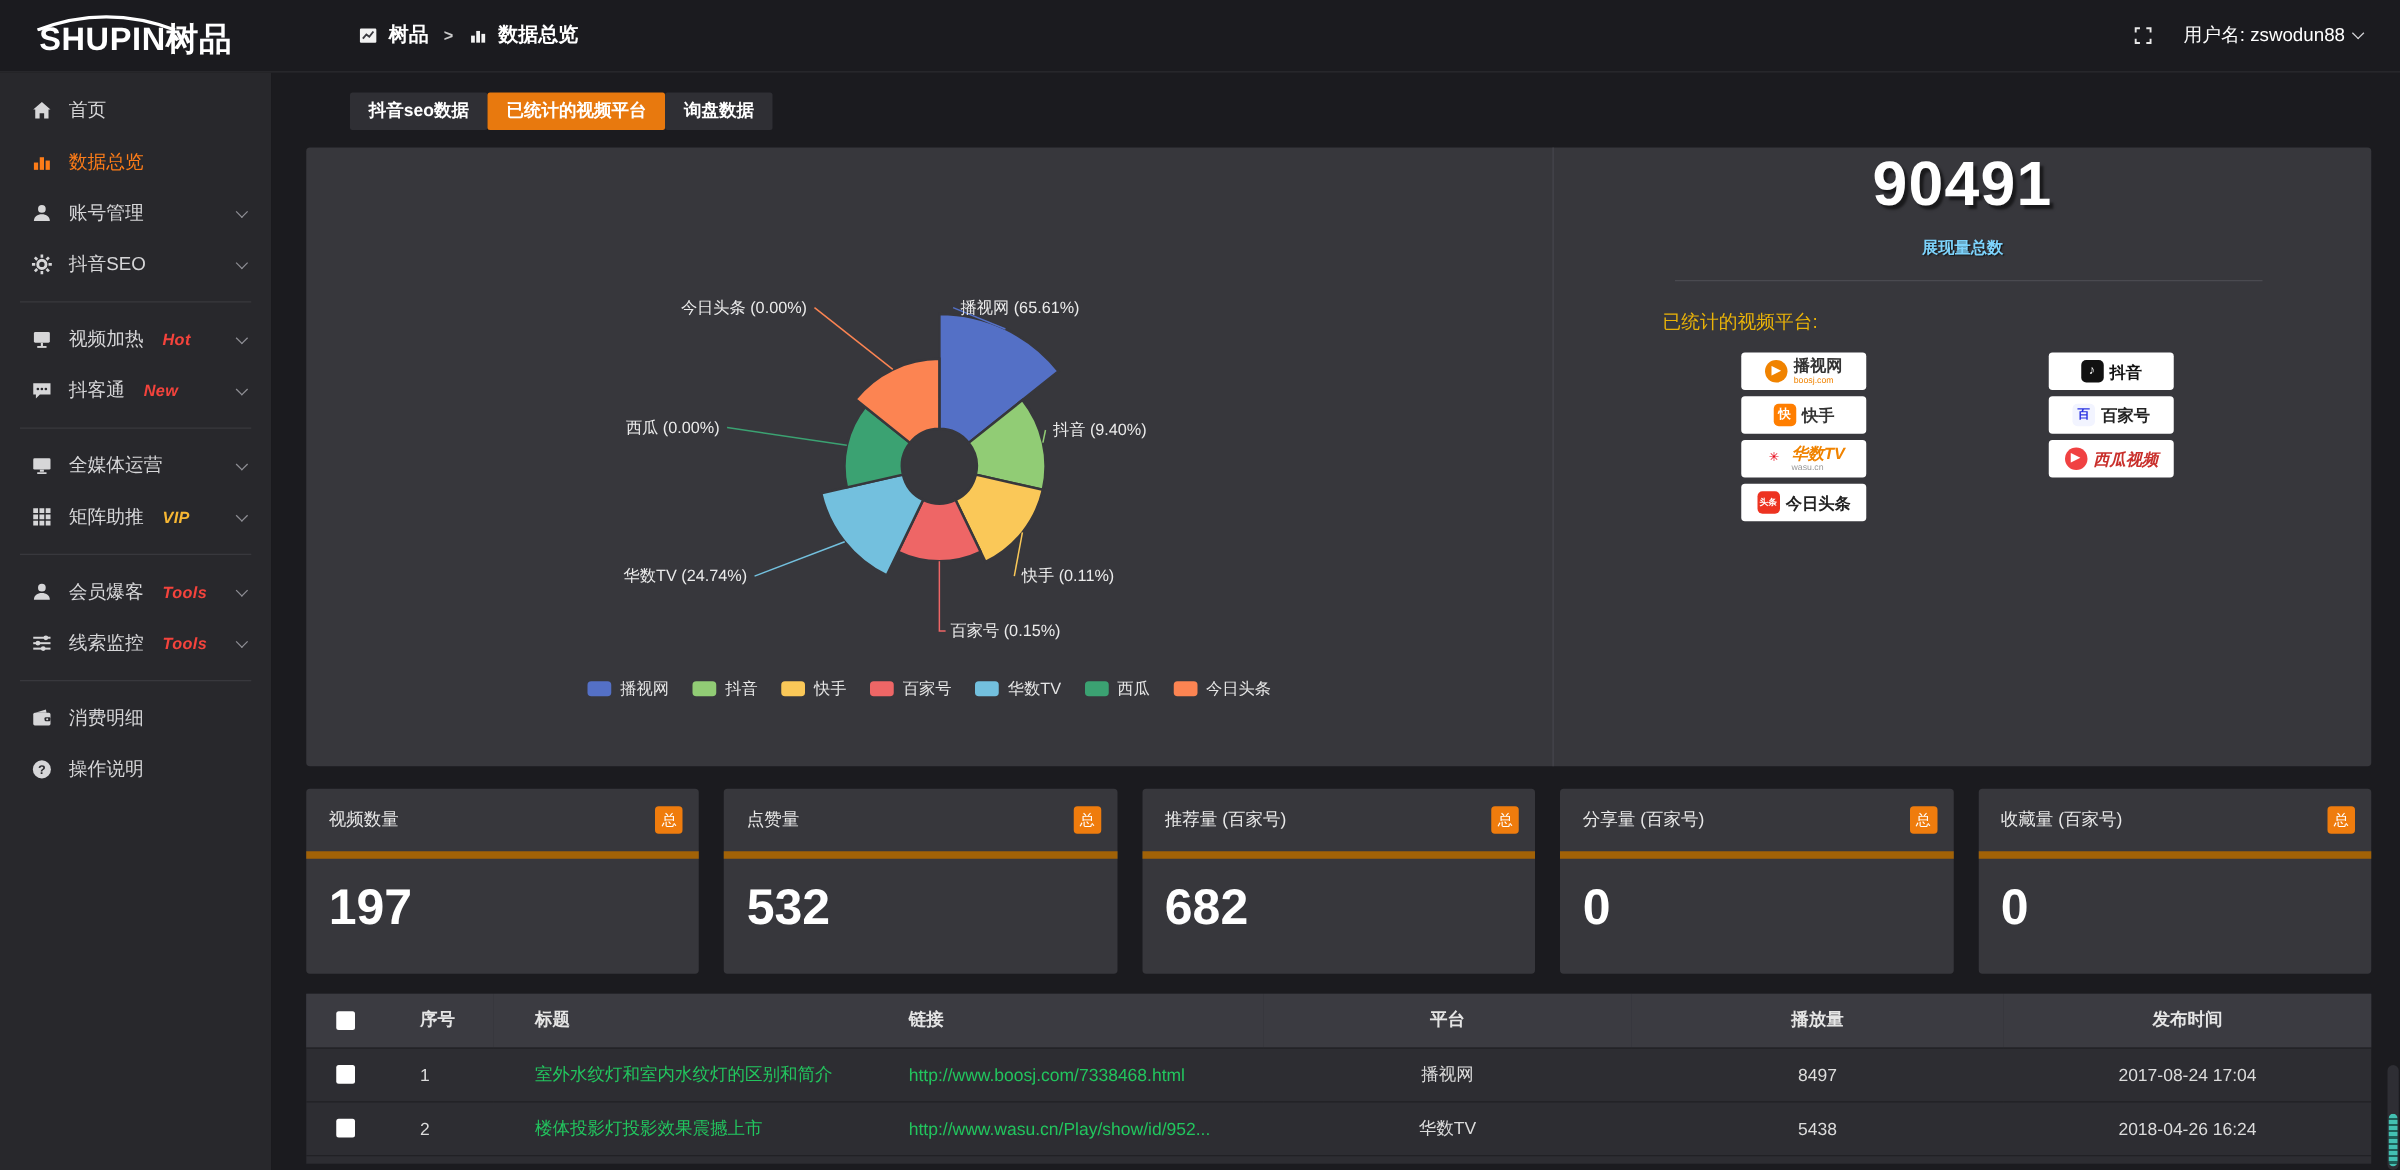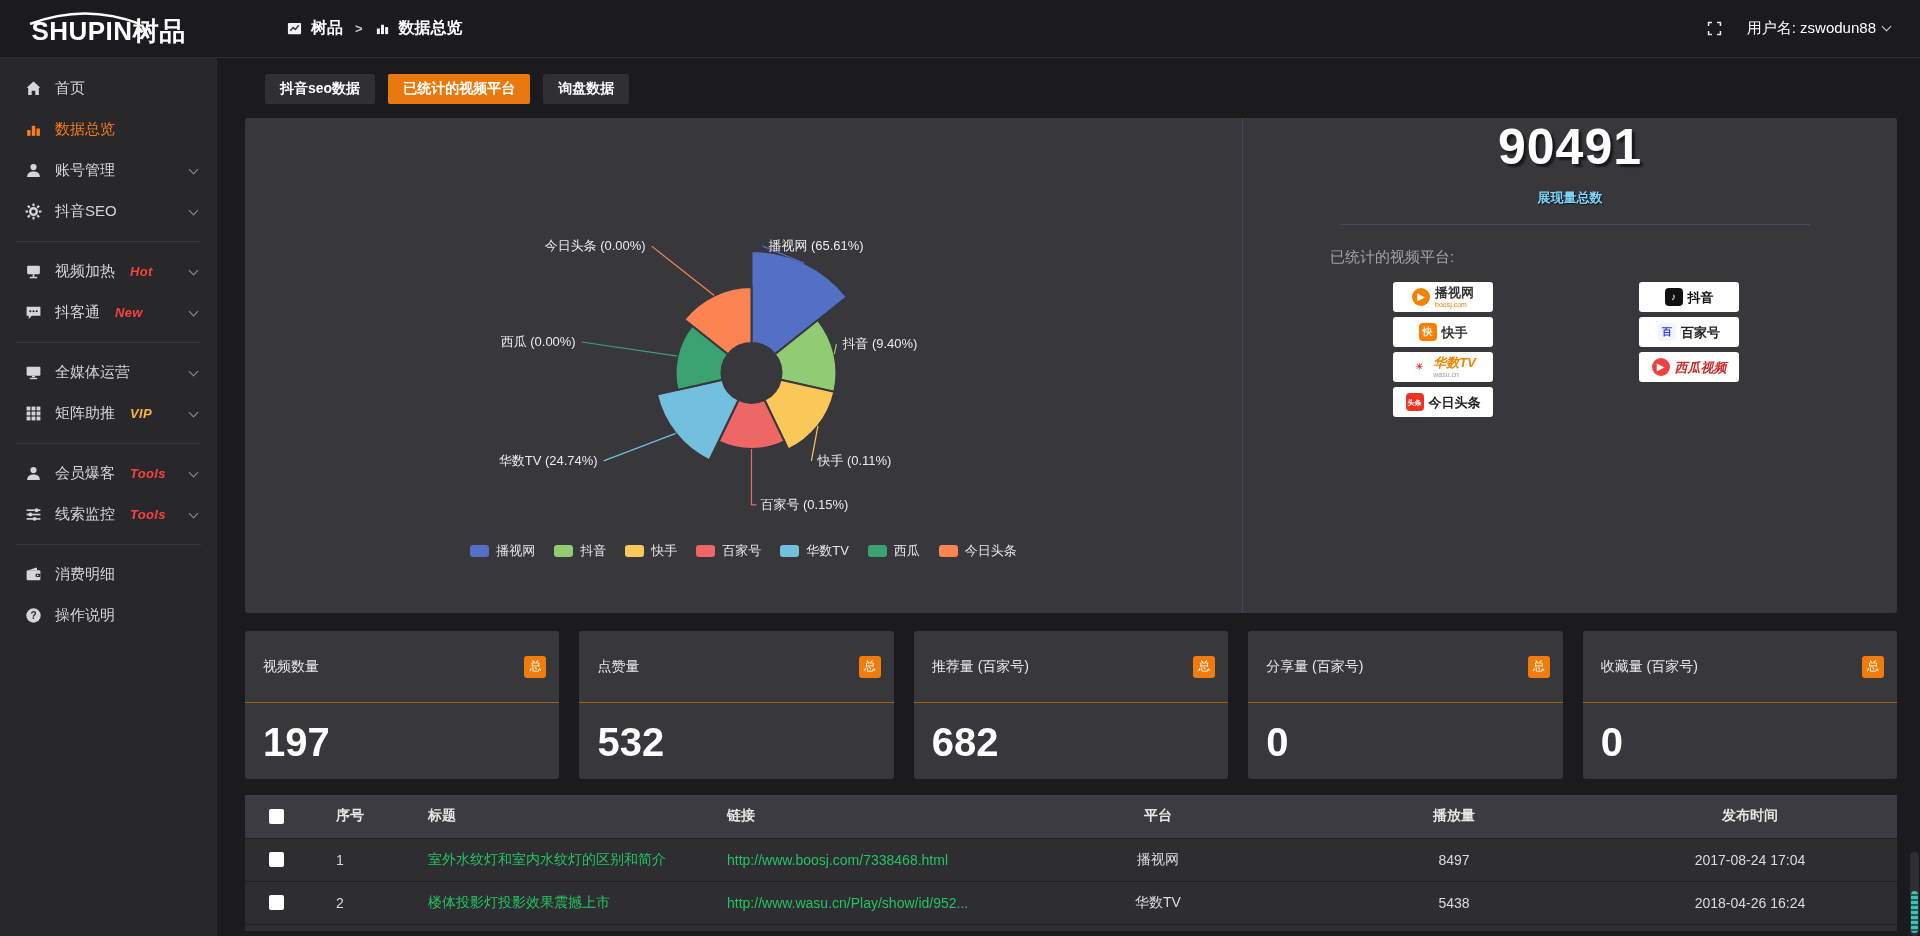--- a/index.html
+++ b/index.html
@@ -29,56 +29,56 @@
   .side-item.active { color:#fd7c18; }
   .side-badge { font-style:italic; font-weight:700; font-size:13px; margin-left:15px; letter-spacing:.3px; }
   .badge-red { color:#f4433c; } .badge-gold { color:#f7b733; }
   .chev { margin-left:auto; width:7px; height:7px; border-right:1.6px solid #8f8f95;
           border-bottom:1.6px solid #8f8f95; transform:rotate(45deg); margin-top:-3px; }
   .side-divider { height:1px; background:#38383d; margin:9px 16px; }
 
   
   .main { position:absolute; left:217px; top:58px; right:0; bottom:0; background:#1b1b1f;
           padding:16px 23px 0 28px; overflow:hidden; }
-  .tabs { display:flex; gap:13px; margin-left:20px; }
+  .tabs { display:flex; margin-left:35px; }
   .tab { height:30px; padding:0 15px; display:flex; align-items:center; font-size:14px; font-weight:700;
          color:#fff; background:#2f2f34; border-radius:2px; cursor:pointer; }
   .tab.active { background:#e8790e; }
 
   
   .panel { margin-top:14px; background:#37373c; border-radius:3px; height:495px; display:flex; }
   .chart-left { position:relative; width:998px; border-right:1px solid #46464c; }
   #pie-svg { position:absolute; inset:0; width:100%; height:100%; }
   #pie-svg text { font-family:"Liberation Sans","DejaVu Sans",sans-serif; }
   .legend { position:absolute; left:0; right:0; top:424px; display:flex; justify-content:center; gap:19px; }
   .legend-item { display:flex; align-items:center; gap:7px; font-size:13px; color:#e6e6e6; cursor:pointer; }
   .legend-swatch { width:19px; height:12px; border-radius:3px; }
 
   .chart-right { flex:1; }
   .big-number { text-align:center; font-size:50px; font-weight:700; color:#fff;
                 text-shadow:3px 3px 2px rgba(0,0,0,.55); letter-spacing:1px; }
   .big-label { text-align:center; font-size:13px; font-weight:700; color:#7dd3fc; margin-top:13px;
                text-shadow:1px 1px 1px rgba(0,0,0,.6); }
   .divider-h { height:1px; background:#4a4a50; width:470px; margin:17px 0 0 97px; }
-  .platforms-title { margin:23px 0 0 87px; font-size:15px; color:#a3a3a3; }
+  .platforms-title { margin:23px 0 0 87px; font-size:15px; color:#eab308; }
   .platform-grid { margin:15px 0 0 150px; display:grid; grid-template-columns:100px 100px;
                    column-gap:146px; row-gap:5px; }
   .platform-badge { height:30px; background:#fff; border-radius:3px; display:flex; align-items:center;
                     justify-content:center; gap:5px; padding:0 4px; }
   .plat-logo { width:18px; height:18px; display:flex; align-items:center; justify-content:center;
                font-size:10px; font-weight:700; flex:none; line-height:1; }
   .plat-text { display:flex; flex-direction:column; line-height:1; align-items:flex-start; }
   .plat-name { font-size:13px; font-weight:700; white-space:nowrap; }
   .plat-sub { font-size:7px; margin-top:2px; }
 
   
   .cards { display:flex; gap:20px; margin-top:18px; }
   .card { flex:1; background:#37373c; border-radius:3px; height:148px; }
   .card-head { display:flex; justify-content:space-between; align-items:center; padding:0 13px 0 18px;
-               height:72px; border-bottom:1px solid #a16207; }
+               height:56px; border-bottom:6px solid #a16207; }
   .card-title { font-size:14px; color:#e8e8e8; }
   .badge-zong { width:22px; height:22px; background:#ef7c0d; border-radius:3px; color:#fff; font-size:12px;
                 display:flex; align-items:center; justify-content:center; }
   .card-value { padding:17px 18px 0; font-size:40px; font-weight:700; color:#fff; }
 
   
   .data-table { margin-top:16px; width:100%; border-collapse:collapse; table-layout:fixed; background:#2d2d32; }
   .data-table th { background:#3b3b41; height:43px; font-size:14px; font-weight:600; color:#e5e5e5; }
   .data-table td { height:43px; font-size:14px; color:#dcdcdc; border-top:1px solid #212125;
                    overflow:hidden; white-space:nowrap; text-overflow:ellipsis; }

